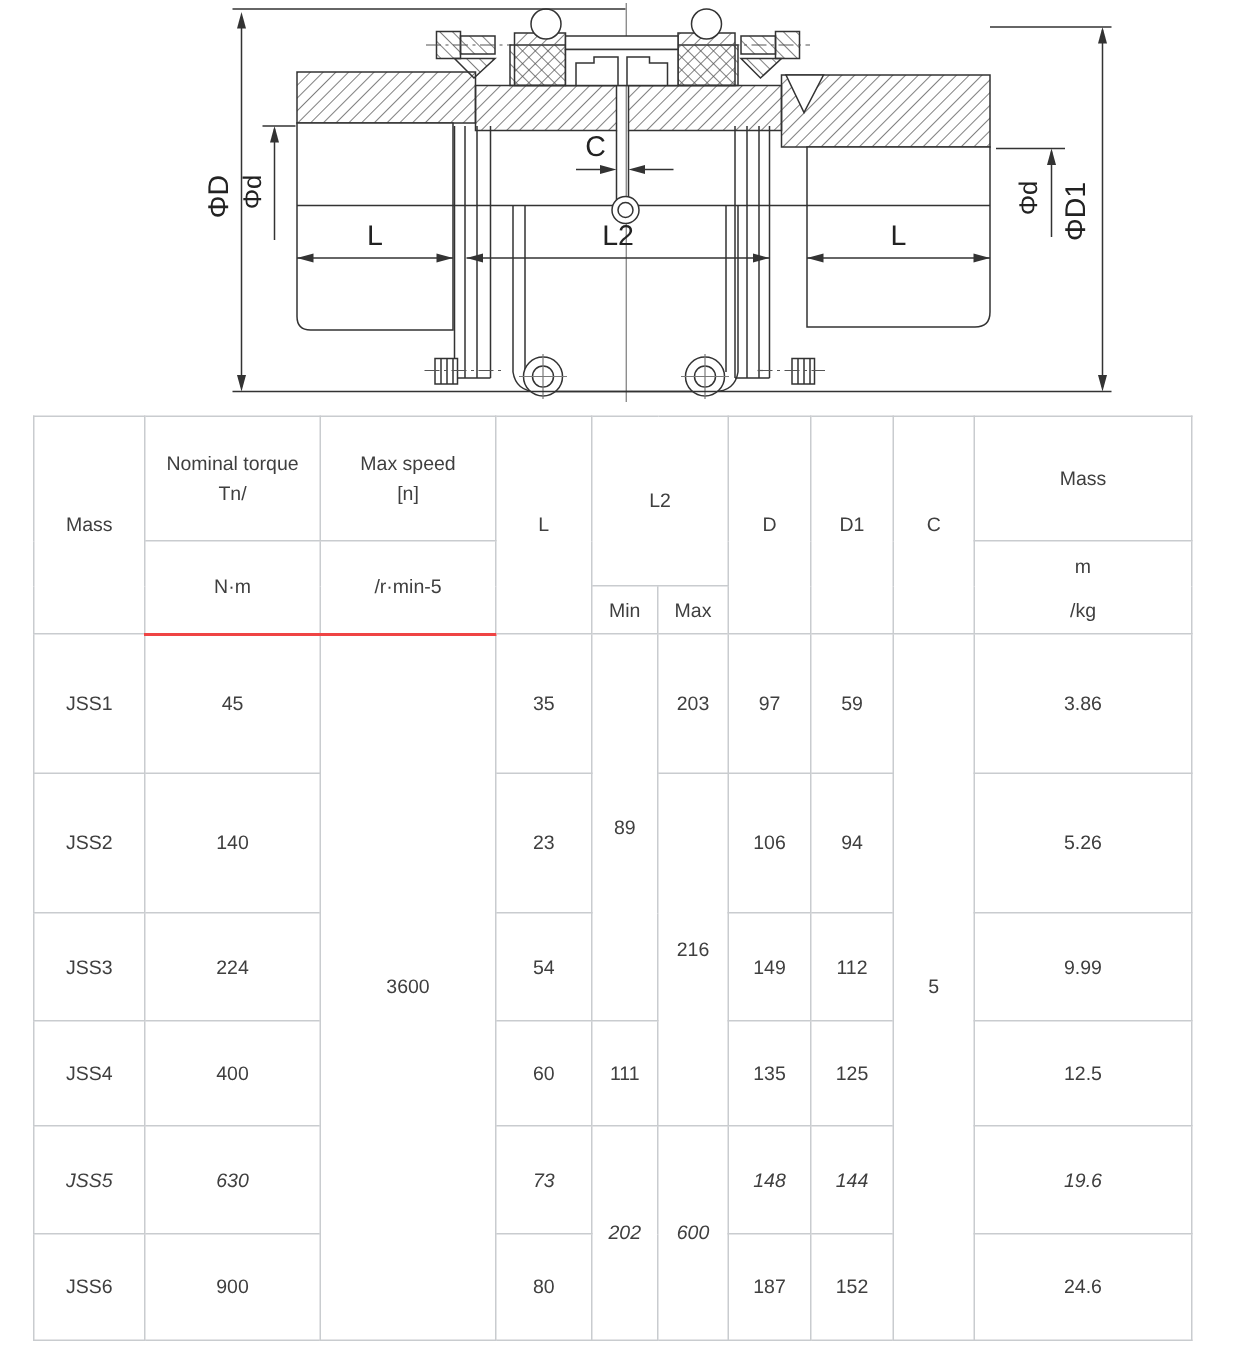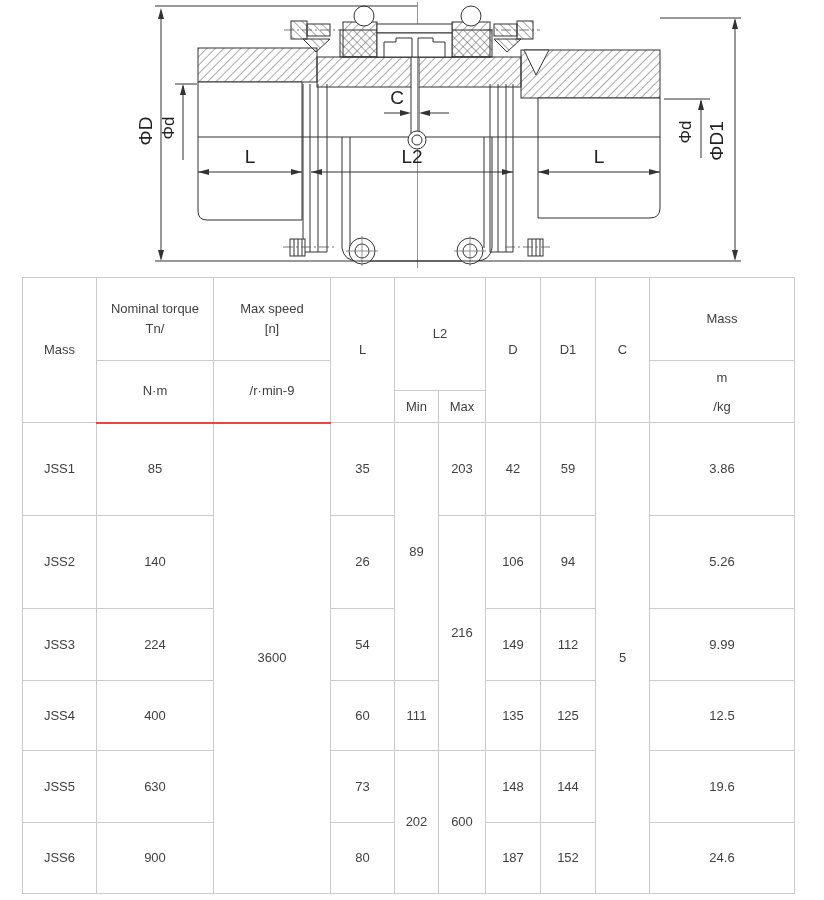--- a/index.html
+++ b/index.html
@@ -185,46 +185,46 @@
 [n]</th>
             <th rowspan="3">L</th>
             <th rowspan="2" colspan="2">L2</th>
             <th rowspan="3">D</th>
             <th rowspan="3">D1</th>
             <th rowspan="3">C</th>
             <th>Mass</th>
           </tr>
           <tr style="height: 30px;">
             <th rowspan="2" class="heavy-bottom">N·m</th>
-            <th rowspan="2" class="heavy-bottom">/r·min-9</th>
+            <th rowspan="2" class="heavy-bottom">/r·min-5</th>
             <th rowspan="2" class="mass-unit">m
 /kg</th>
           </tr>
           <tr style="height: 32px;">
             <th>Min</th>
             <th>Max</th>
           </tr>
         </thead>
       <tbody id="spec-tbody">
           <tr style="height: 93px;">
             <td>JSS1</td>
-            <td>85</td>
+            <td>45</td>
             <td rowspan="6">3600</td>
             <td>35</td>
             <td rowspan="3">89</td>
             <td>203</td>
-            <td>42</td>
+            <td>97</td>
             <td>59</td>
             <td rowspan="6">5</td>
             <td>3.86</td>
           </tr>
           <tr style="height: 93px;">
             <td>JSS2</td>
             <td>140</td>
-            <td>26</td>
+            <td>23</td>
             <td rowspan="3">216</td>
             <td>106</td>
             <td>94</td>
             <td>5.26</td>
           </tr>
           <tr style="height: 72px;">
             <td>JSS3</td>
             <td>224</td>
             <td>54</td>
             <td>149</td>
@@ -233,21 +233,21 @@
           </tr>
           <tr style="height: 70px;">
             <td>JSS4</td>
             <td>400</td>
             <td>60</td>
             <td>111</td>
             <td>135</td>
             <td>125</td>
             <td>12.5</td>
           </tr>
-          <tr style="height: 72px;">
+          <tr style="height: 72px; font-style: italic;">
             <td>JSS5</td>
             <td>630</td>
             <td>73</td>
             <td rowspan="2">202</td>
             <td rowspan="2">600</td>
             <td>148</td>
             <td>144</td>
             <td>19.6</td>
           </tr>
           <tr style="height: 71px;">

